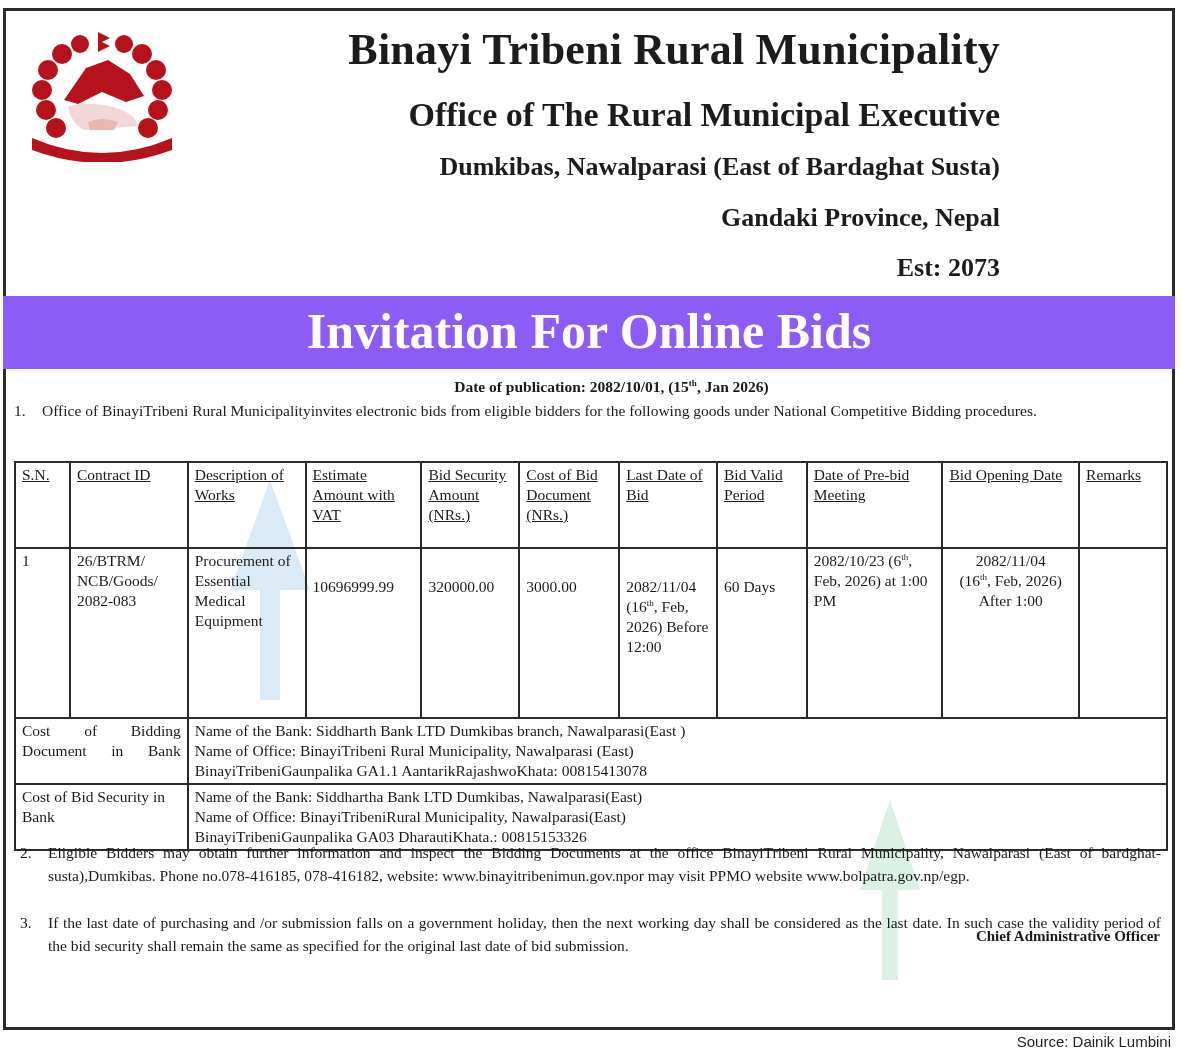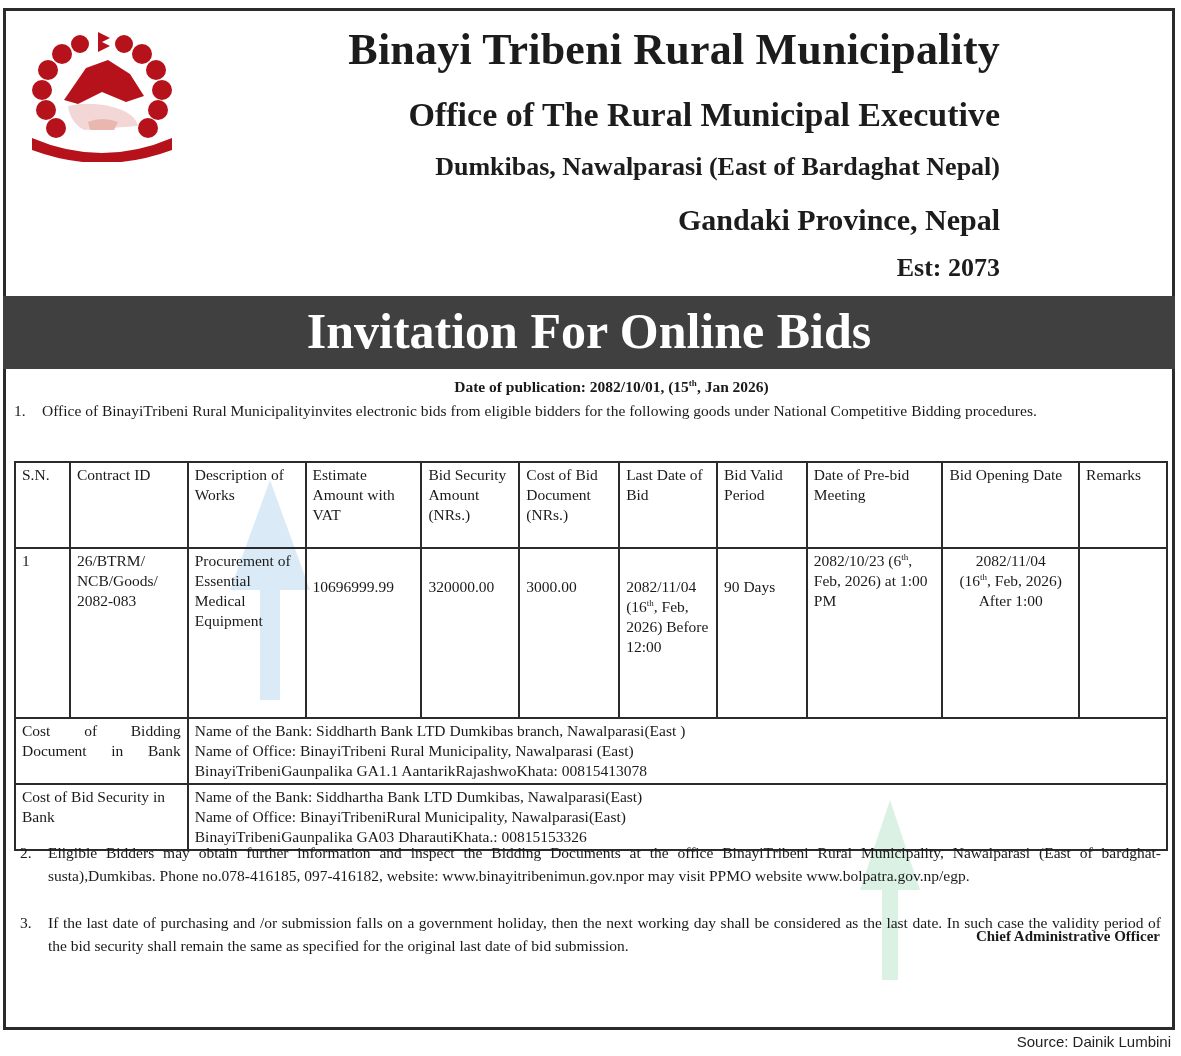--- a/index.html
+++ b/index.html
@@ -5,34 +5,34 @@
   html, body { margin:0; padding:0; background:#ffffff; }
   body { width:1181px; height:1056px; position:relative; overflow:hidden;
          font-family:"Liberation Serif","DejaVu Serif",serif; color:#1a1a1a; }
   .frame { position:absolute; left:3px; top:8px; width:1172px; height:1022px;
            border:3px solid #2b2b2b; box-sizing:border-box; background:#fff; }
   .logo { position:absolute; left:26px; top:30px; width:152px; height:132px; }
   .hdr { position:absolute; left:180px; width:820px; text-align:right; font-weight:bold; color:#1c1c1c; }
   .h1 { top:24px; font-size:44px; letter-spacing:0.2px; }
   .h2 { top:96px; font-size:34px; }
   .h3 { top:152px; font-size:26px; }
-  .h4 { top:203px; font-size:30px; }
+  .h4 { top:203px; font-size:26px; }
   .h5 { top:253px; font-size:26px; }
-  .banner { position:absolute; left:3px; top:296px; width:1172px; height:73px; background:#404040;
+  .banner { position:absolute; left:3px; top:296px; width:1172px; height:73px; background:#8b5cf6;
             color:#fff; text-align:center; font-weight:bold; font-size:50px; line-height:70px; }
   .pubdate { position:absolute; left:0; width:1181px; top:378px; text-align:center; font-weight:bold; font-size:15.5px;padding-left:21px; }
   .para { position:absolute; left:14px; width:1147px; font-size:15.5px; line-height:23px; text-align:justify; }
   .para .num { position:absolute; left:0; top:0; }
   .para .txt { display:block; margin-left:28px; }
   .p1 { top:399px; }
   .p2 { top:841px; left:20px; width:1141px; }
   .p3 { top:911px; left:20px; width:1141px; }
   table.bids { position:absolute; left:14px; top:461px; width:1154px; border-collapse:collapse; font-size:15.5px; line-height:20px; }
   table.bids td { border:2px solid #2b2b2b; vertical-align:top; padding:2px 6px; }
-  table.bids tr.head td { height:80px; }
+  table.bids tr.head td { height:80px;text-decoration:underline; }
   table.bids tr.row1 td { height:138px; }
   table.bids td.mid { padding-top:28px; }
   table.bids td.center { text-align:center; }
   table.bids td.just { text-align:justify; text-align-last:justify; }
   .signoff { position:absolute; right:21px; top:928px; font-weight:bold; font-size:15px; }
   .source { position:absolute; right:10px; top:1033px; font-family:"Liberation Sans","DejaVu Sans",sans-serif;
             font-size:15px; color:#222; }
   .wm { position:absolute; pointer-events:none; opacity:0.18; }
   sup { font-size:9px; line-height:0; vertical-align:6px; }
 </style>
@@ -65,21 +65,21 @@
     <polygon points="72,2 72,22 84,16 76,12 84,8"></polygon>
     <polygon points="38,70 60,38 82,30 104,44 118,66 100,72 76,62 52,74"></polygon>
     <path d="M6 108 Q76 138 146 108 L146 120 Q76 146 6 120 Z"></path>
   </g>
   <path d="M42 76 Q70 70 96 80 Q110 86 112 96 L58 100 Q44 92 42 76 Z" fill="#f3d6d6"></path>
   <path d="M62 92 Q76 86 92 92 L88 100 L64 100 Z" fill="#e8b8b0"></path>
 </svg>
 
 <div class="hdr h1">Binayi Tribeni Rural Municipality</div>
 <div class="hdr h2">Office of The Rural Municipal Executive</div>
-<div class="hdr h3">Dumkibas, Nawalparasi (East of Bardaghat Nepal)</div>
+<div class="hdr h3">Dumkibas, Nawalparasi (East of Bardaghat Susta)</div>
 <div class="hdr h4">Gandaki Province, Nepal</div>
 <div class="hdr h5">Est: 2073</div>
 
 <div class="banner">
   <span>Invitation For Online Bids</span>
 </div>
 
 <div class="pubdate">
   <span>Date of publication: 2082/10/01, (15</span><sup>th</sup><span>, Jan 2026)</span>
 </div>
@@ -118,21 +118,21 @@
     <td>Remarks</td>
   </tr>
   <tr class="row1">
     <td>1</td>
     <td>26/BTRM/ NCB/Goods/ 2082-083</td>
     <td>Procurement of Essential Medical Equipment</td>
     <td class="mid">10696999.99</td>
     <td class="mid">320000.00</td>
     <td class="mid">3000.00</td>
     <td class="mid"><span>2082/11/04 (16</span><sup>th</sup><span>, Feb, 2026) Before 12:00</span></td>
-    <td class="mid">90 Days</td>
+    <td class="mid">60 Days</td>
     <td><span>2082/10/23 (6</span><sup>th</sup><span>, Feb, 2026) at 1:00 PM</span></td>
     <td class="center">
           <div>2082/11/04</div>
           <div><span>(16</span><sup>th</sup><span>, Feb, 2026)</span></div>
           <div>After 1:00</div>
         </td>
     <td></td>
   </tr>
   <tr>
     <td colspan="2" class="just">Cost of Bidding Document in Bank</td>
@@ -148,21 +148,21 @@
       <div>Name of the Bank: Siddhartha Bank LTD Dumkibas, Nawalparasi(East)</div>
       <div>Name of Office: BinayiTribeniRural Municipality, Nawalparasi(East)</div>
       <div>BinayiTribeniGaunpalika GA03 DharautiKhata.: 00815153326</div>
     </td>
   </tr>
 </tbody>
   </table>
 
 <div class="para p2">
   <span class="num">2.</span>
-  <span class="txt">Eligible Bidders may obtain further information and inspect the Bidding Documents at the office BinayiTribeni Rural Municipality, Nawalparasi (East of bardghat-susta),Dumkibas. Phone no.078-416185, 097-416182, website: www.binayitribenimun.gov.npor may visit PPMO website www.bolpatra.gov.np/egp.</span>
+  <span class="txt">Eligible Bidders may obtain further information and inspect the Bidding Documents at the office BinayiTribeni Rural Municipality, Nawalparasi (East of bardghat-susta),Dumkibas. Phone no.078-416185, 078-416182, website: www.binayitribenimun.gov.npor may visit PPMO website www.bolpatra.gov.np/egp.</span>
 </div>
 
 <div class="para p3">
   <span class="num">3.</span>
   <span class="txt">If the last date of purchasing and /or submission falls on a government holiday, then the next working day shall be considered as the last date. In such case the validity period of the bid security shall remain the same as specified for the original last date of bid submission.</span>
 </div>
 
 <div class="signoff">Chief Administrative Officer</div>
 <div class="source">Source: Dainik Lumbini</div>
 

